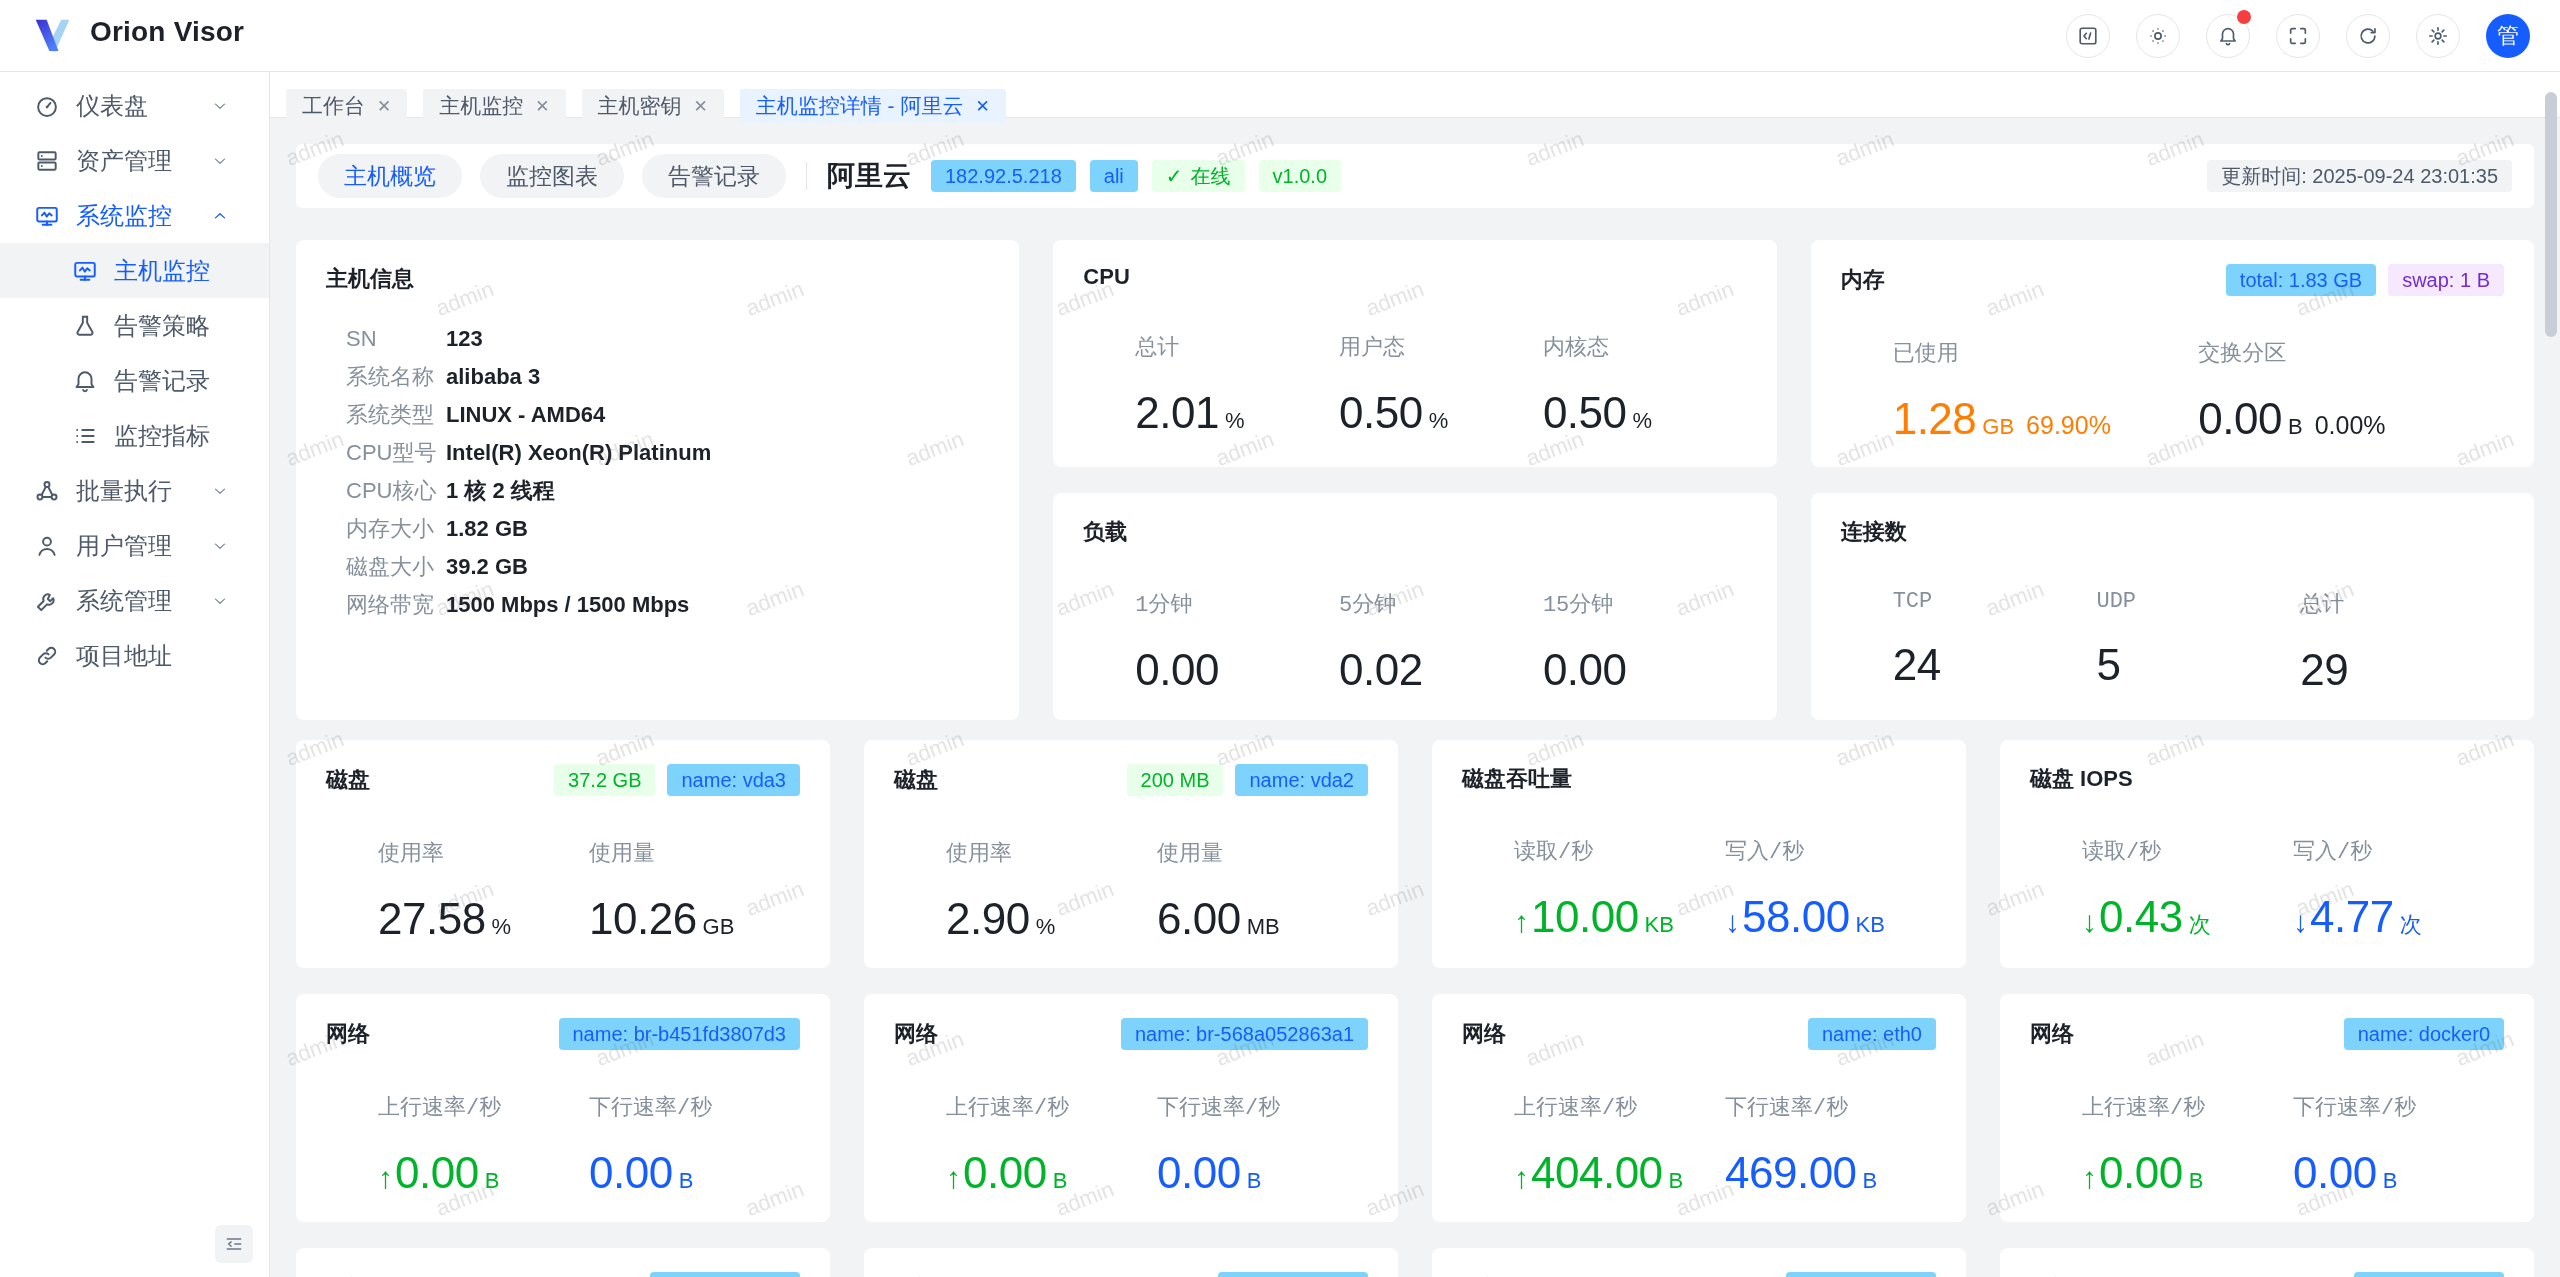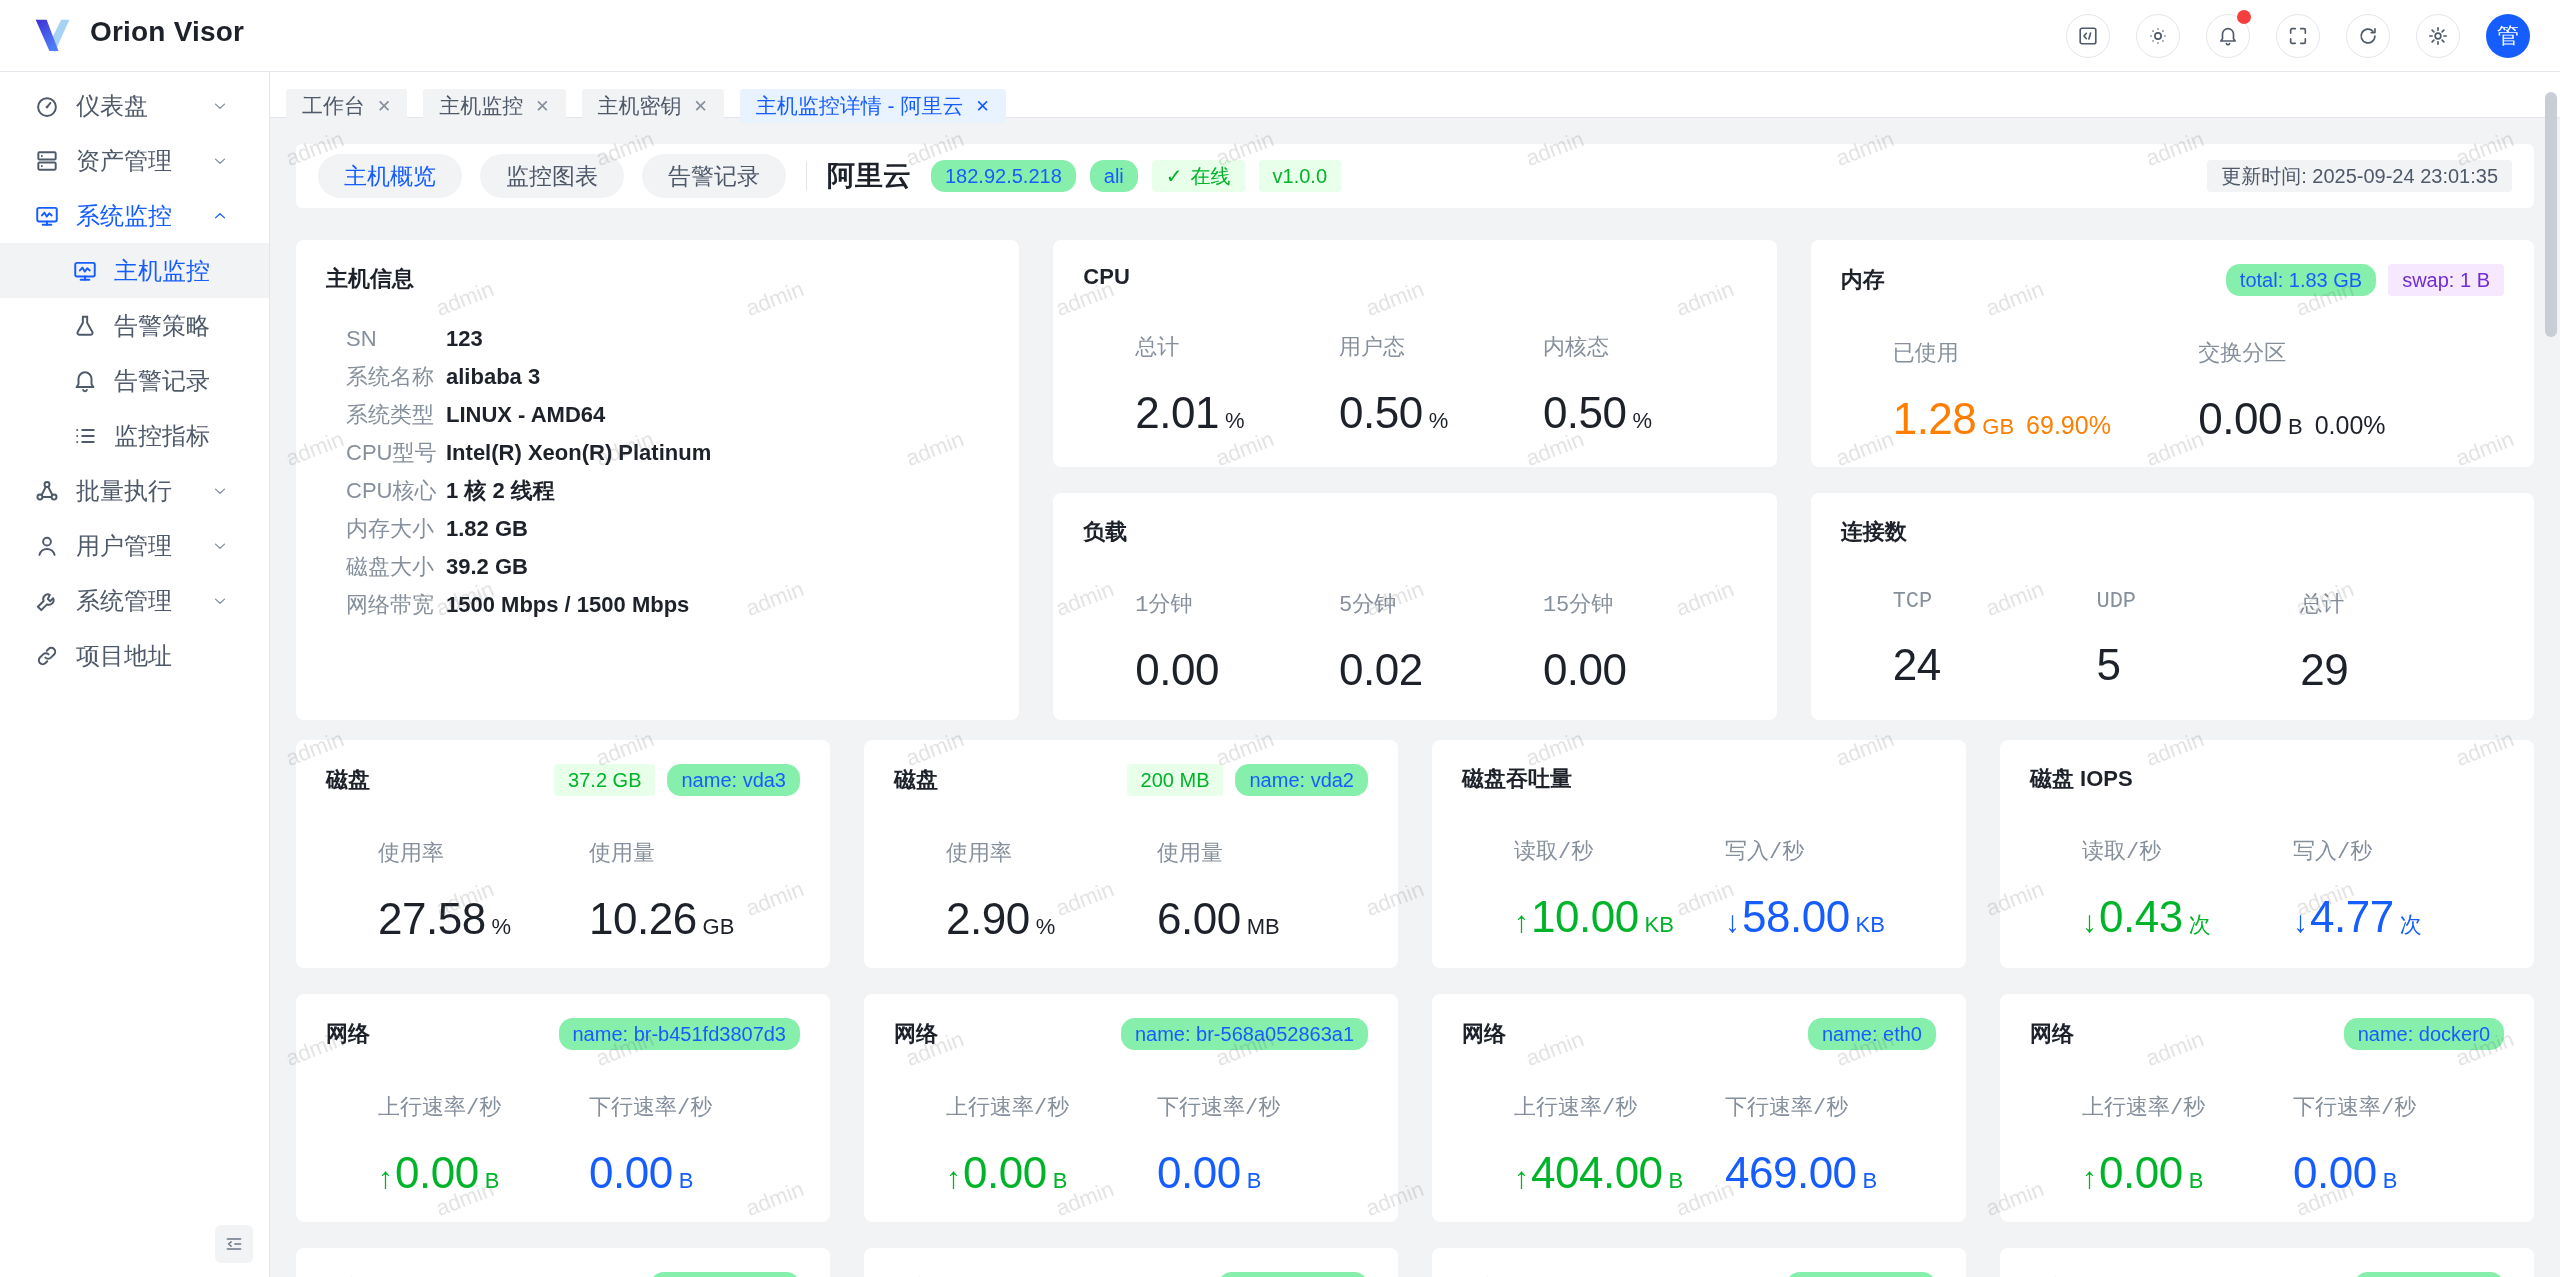--- a/index.html
+++ b/index.html
@@ -41,21 +41,21 @@
 
   .content { flex:1; padding:0 26px; overflow:hidden; position:relative; }
 
   
   .header-card { margin-top:26px; height:64px; background:#fff; border-radius:6px; display:flex; align-items:center; padding:0 22px; gap:16px; }
   .view-pill { height:44px; padding:0 26px; border-radius:22px; border:none; background:#f2f3f5; font-size:23px; color:#4e5969; cursor:pointer; display:flex; align-items:center; font-family:inherit; }
   .view-pill.active { color:#165dff; }
   .vdivider { width:1px; height:28px; background:#e5e6eb; margin:0 4px; }
   .host-name { font-size:28px; font-weight:700; color:#1d2129; margin-right:4px; }
   .tag { height:32px; display:inline-flex; align-items:center; padding:0 14px; border-radius:4px; font-size:20px; gap:8px; white-space:nowrap; }
-  .tag.blue { background:#86efac; color:#165dff;border-radius:14px; }
+  .tag.blue { background:#7dd3fc; color:#165dff; }
   .tag.green { background:#e8ffea; color:#00b42a; }
   .tag.purple { background:#f5e8ff; color:#722ed1; }
   .tag.gray { background:#f2f3f5; color:#4e5969; }
   .updated { margin-left:auto; }
 
   
   .grid-top { margin-top:32px; display:grid; grid-template-columns:1fr 1fr 1fr; gap:34px; height:470px; }
   .col { display:flex; flex-direction:column; gap:26px; min-width:0; }
   .col .card { flex:1; }
   .card { background:#fff; border-radius:8px; padding:24px 30px; position:relative; overflow:hidden; }

